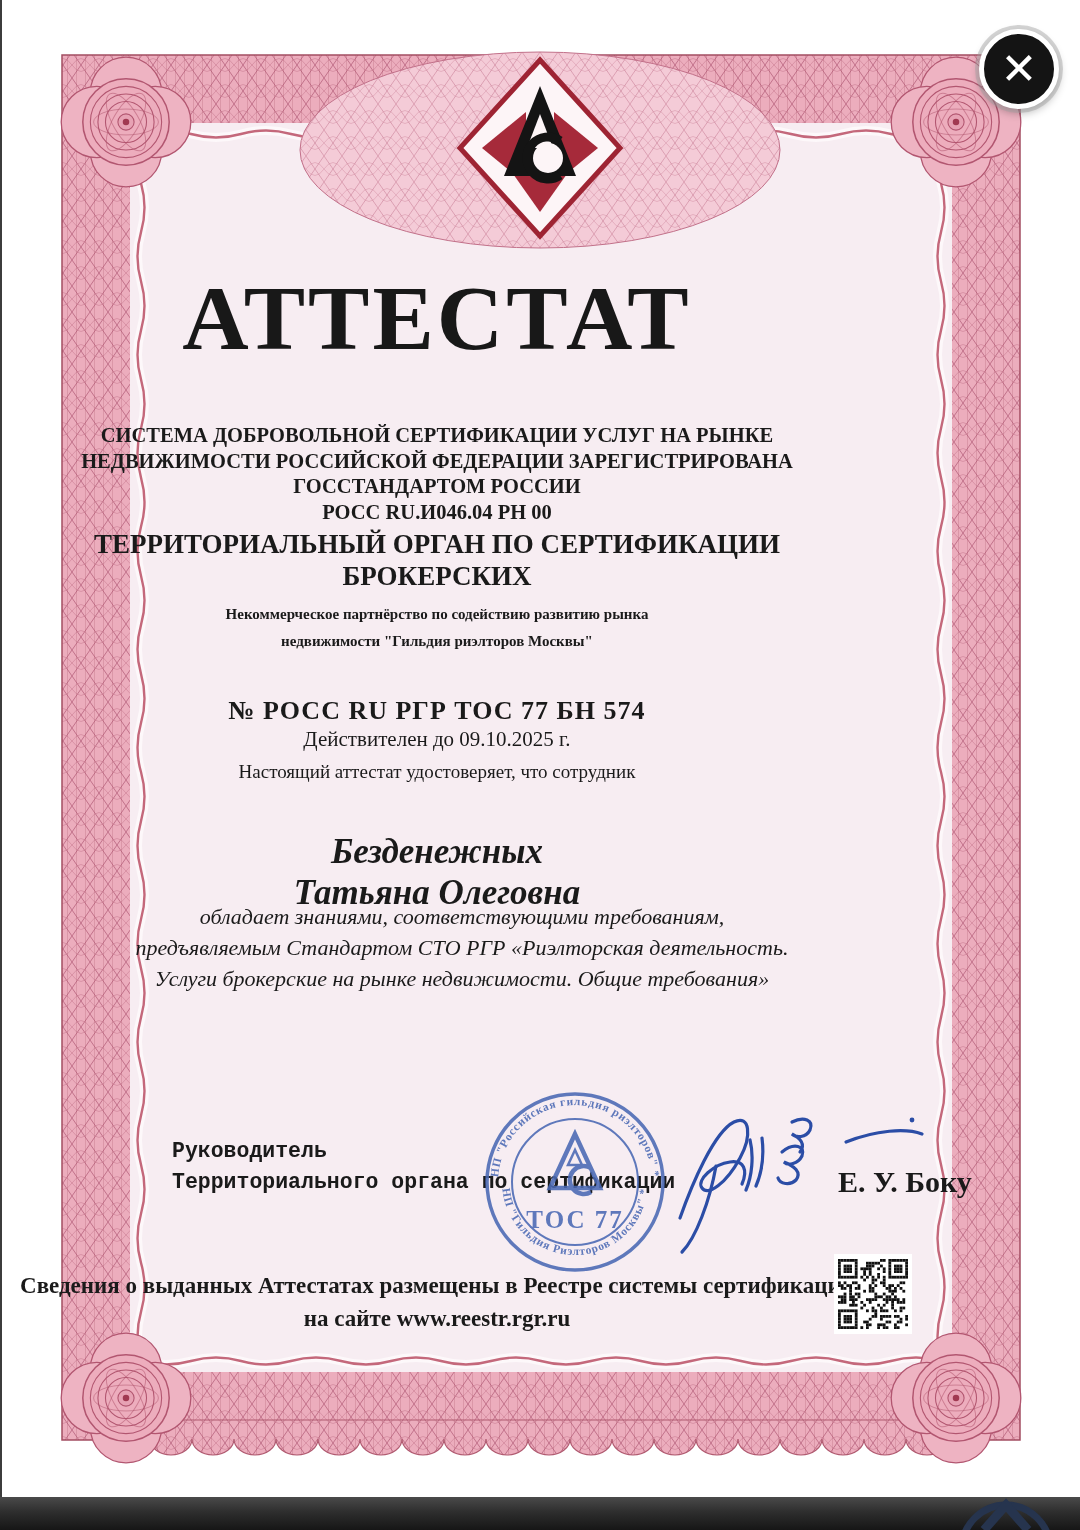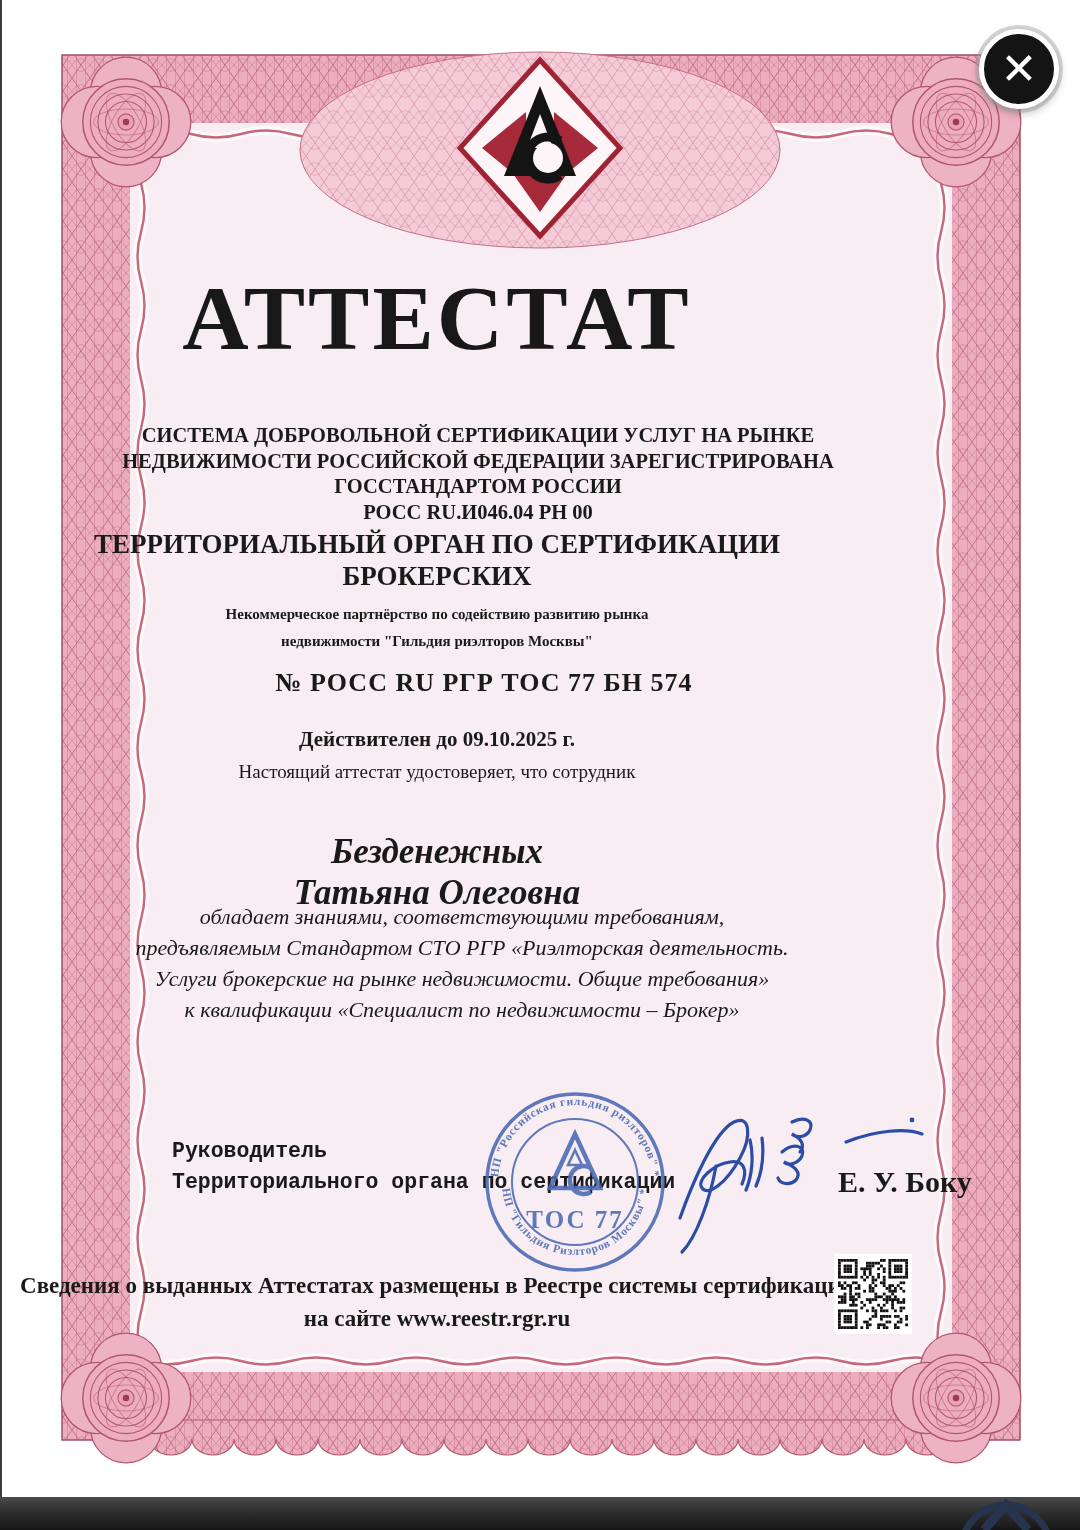--- a/index.html
+++ b/index.html
@@ -3,25 +3,25 @@
 <meta charset="utf-8">
 <style>
   html,body{margin:0;padding:0;background:#ffffff;}
   .stage{position:relative;width:1080px;height:1530px;background:#fff;overflow:hidden;
          font-family:"Liberation Serif", serif;color:#1a1a1a;}
   .edge-line{position:absolute;left:0;top:0;width:2px;height:1497px;background:#3c3c3c;}
   .frame-svg{position:absolute;left:0;top:0;}
   .abs{position:absolute;}
   .ctr{left:0;width:874px;text-align:center;}
   .title{top:268px;font-size:92px;letter-spacing:3px;color:#181818;line-height:1.1;font-weight:600;}
-  .sys{top:423px;font-size:20.5px;font-weight:bold;line-height:25.5px;padding-left:41px;}
+  .sys{top:423px;font-size:20.5px;font-weight:bold;line-height:25.5px;}
   .org{top:528px;font-size:27px;font-weight:bold;line-height:32px;}
   .orgsub{top:601px;font-size:15px;font-weight:bold;line-height:27px;}
-  .cnum{top:668px;font-size:26px;font-weight:bold;letter-spacing:1px;padding-left:47px;}
-  .valid{top:727px;font-size:21px;font-weight:bold;}
+  .cnum{top:696px;font-size:26px;font-weight:bold;letter-spacing:1px;}
+  .valid{top:727px;font-size:21px;font-weight:normal;}
   .certify{top:761px;font-size:19px;}
   .holder{top:831px;font-size:35px;font-weight:bold;font-style:italic;line-height:41px;}
   .qual{top:901px;font-size:22px;font-style:italic;line-height:31px;margin-left:25px;}
   .role{left:172px;top:1136px;width:600px;font-size:21.5px;font-weight:bold;line-height:31px;text-align:left;font-family:Liberation Mono, monospace;}
   .signame{left:838px;top:1165px;font-size:30px;font-weight:bold;}
   .registry{top:1269px;font-size:23px;font-weight:bold;line-height:33px;}
   .seal-svg{position:absolute;left:468px;top:1075px;opacity:.88;}
   .sig-svg{position:absolute;left:650px;top:1090px;}
   .qr{position:absolute;left:834px;top:1254px;width:78px;height:80px;background:#fff;padding:0;}
   .close-btn{position:absolute;left:979px;top:29px;width:80px;height:80px;border-radius:50%;
@@ -124,21 +124,20 @@
 
   <div class="abs ctr holder">
     <div>Безденежных</div>
     <div>Татьяна Олеговна</div>
   </div>
 
   <div class="abs ctr qual">
     <div>обладает знаниями, соответствующими требованиям,</div>
     <div>предъявляемым Стандартом СТО РГР «Риэлторская деятельность.</div>
     <div>Услуги брокерские на рынке недвижимости. Общие требования»</div>
-    <div>к квалификации «Специалист по недвижимости – Брокер»</div>
   </div>
 
   <div class="abs role">
     <div>Руководитель</div>
     <div>Территориального органа по сертификации</div>
   </div>
 
   <div class="abs signame">Е. У. Боку</div>
 
   <svg class="seal-svg" width="214" height="214" viewBox="-107 -107 214 214">

